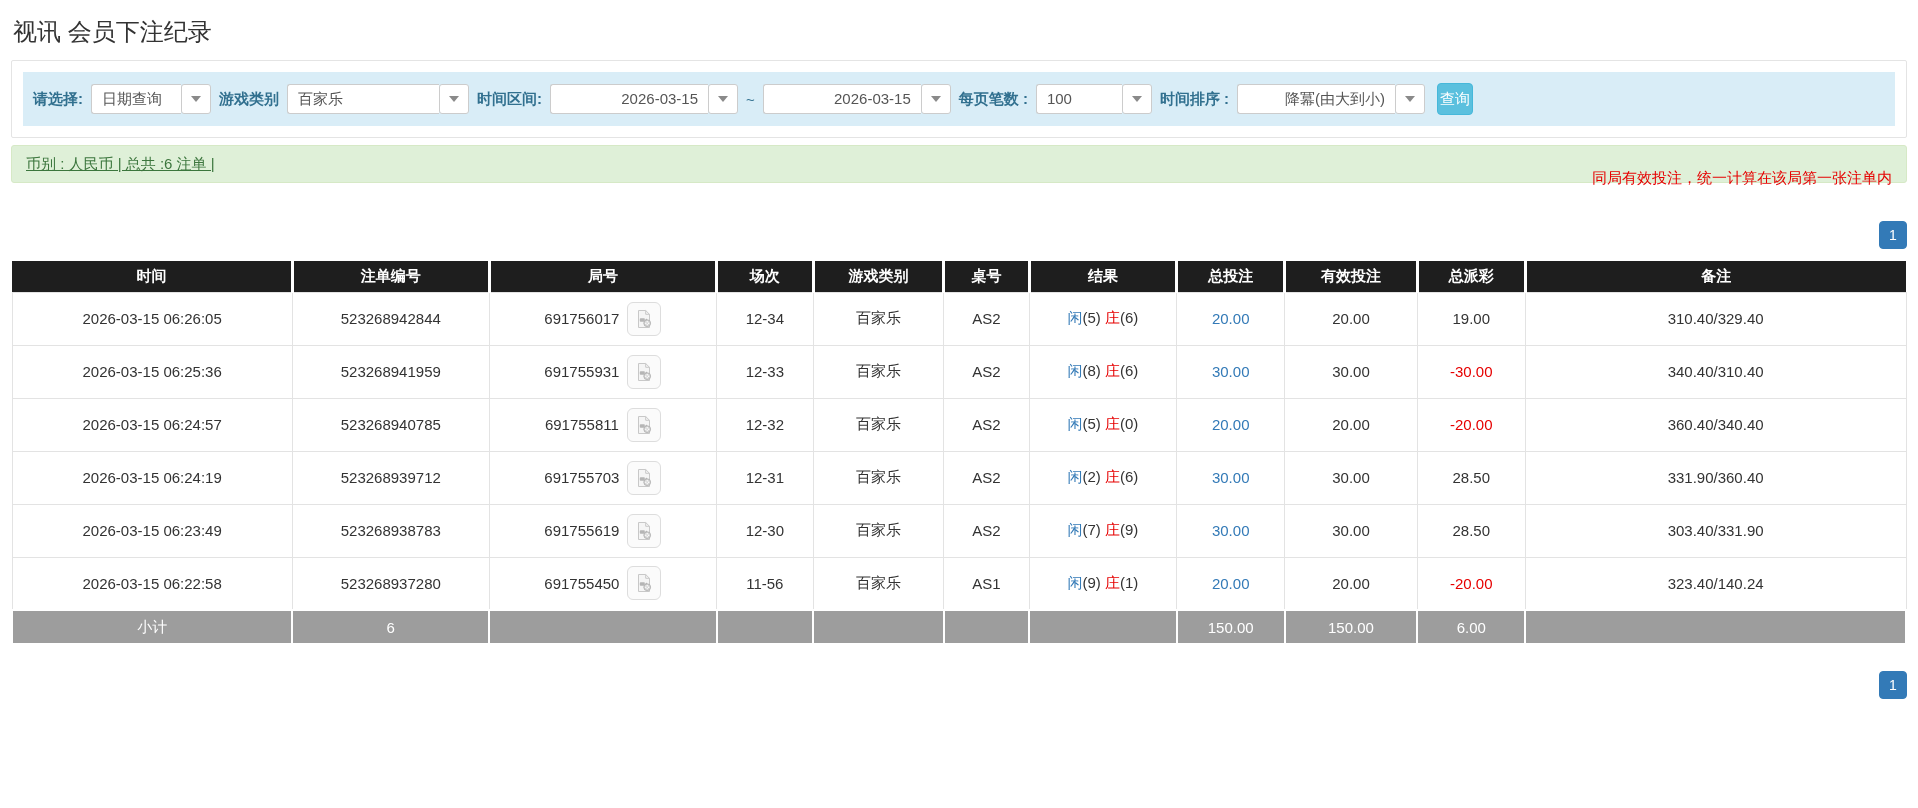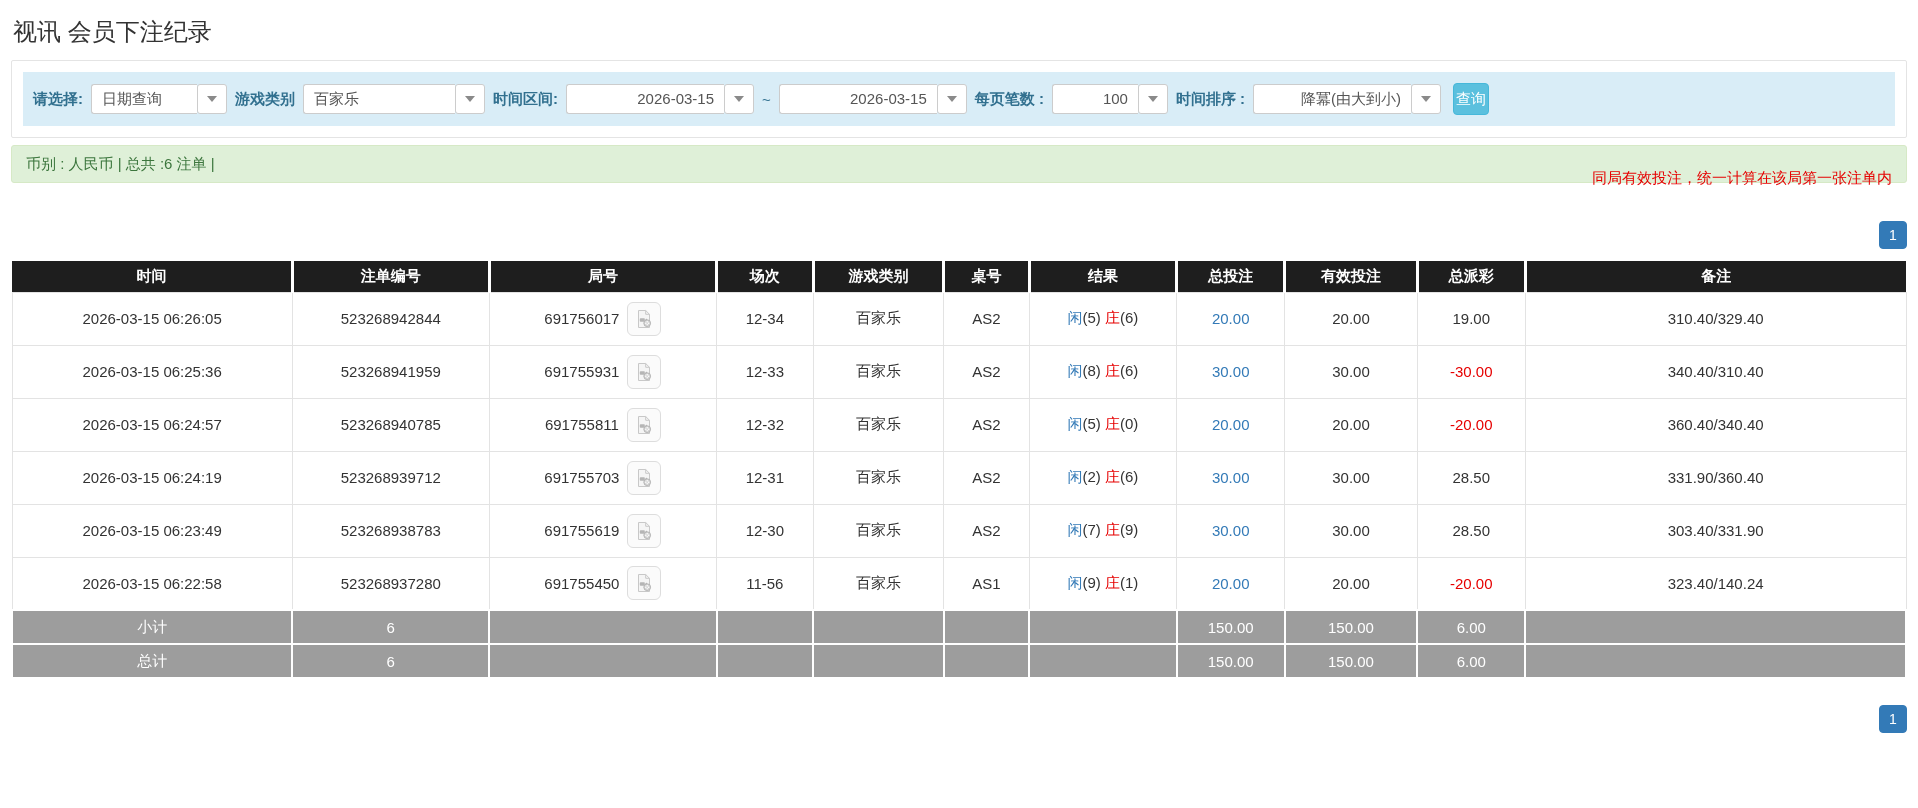--- a/index.html
+++ b/index.html
@@ -36,34 +36,34 @@
   }
   .combo-btn {
     width: 30px; flex: none; background: #fff; border: 1px solid #ccc;
     border-radius: 3px; display: flex; align-items: center; justify-content: center;
     cursor: pointer;
   }
   .caret-down {
     width: 0; height: 0; border-left: 5px solid transparent;
     border-right: 5px solid transparent; border-top: 6px solid #8a8a8a;
   }
-  .w140 { width: 136px; } .w182 { width: 182px; } .w188 { width: 188px; text-align: right; } .w116 { width: 116px; text-align: right; }
+  .w140 { width: 120px; } .w182 { width: 182px; } .w188 { width: 188px; text-align: right; } .w116 { width: 116px; }
   .search-btn {
     height: 32px; padding: 0 2px; margin-left: 4px;
     background: var(--search_btn_bg, #5bc0de); border: 1px solid #46b8da;
     color: #fff; font-size: 15px; border-radius: 4px; cursor: pointer;
   }
 
   
   .summary-bar {
     display: flex; justify-content: space-between; align-items: center;
     background: var(--summary_bg, #dff0d8); border: 1px solid #d6e9c6;
     border-radius: 3px; height: 38px; padding: 0 14px; font-size: 15px;
   }
-  .summary-left  { color: var(--summary_text, #3c763d); }
+  .summary-left  { color: var(--summary_text, #3c763d); text-decoration: underline; }
   .summary-right { color: var(--red, #e60000); margin-top: 29px; }
 
   
   .pager-row { display: flex; justify-content: flex-end; }
   .pager-top    { margin: 38px 0 12px 0; }
   .pager-bottom { margin: 26px 0 0 0; }
   .page-btn {
     min-width: 28px; height: 28px; padding: 0 8px;
     background: var(--blue, #337ab7); border: 1px solid var(--blue, #337ab7);
     color: #fff; font-size: 14px; border-radius: 4px; cursor: pointer;
@@ -371,33 +371,20 @@
           <td></td>
           <td></td>
           <td></td>
           <td></td>
           <td></td>
           <td>150.00</td>
           <td>150.00</td>
           <td>6.00</td>
           <td></td>
         </tr>
-        <tr>
-          <td>总计</td>
-          <td>6</td>
-          <td></td>
-          <td></td>
-          <td></td>
-          <td></td>
-          <td></td>
-          <td>150.00</td>
-          <td>150.00</td>
-          <td>6.00</td>
-          <td></td>
-        </tr>
       </tfoot>
   </table>
 
   <div class="pager-row pager-bottom">
     <button class="page-btn">1</button>
   </div>
 
 </div>
 
 </body></html>

